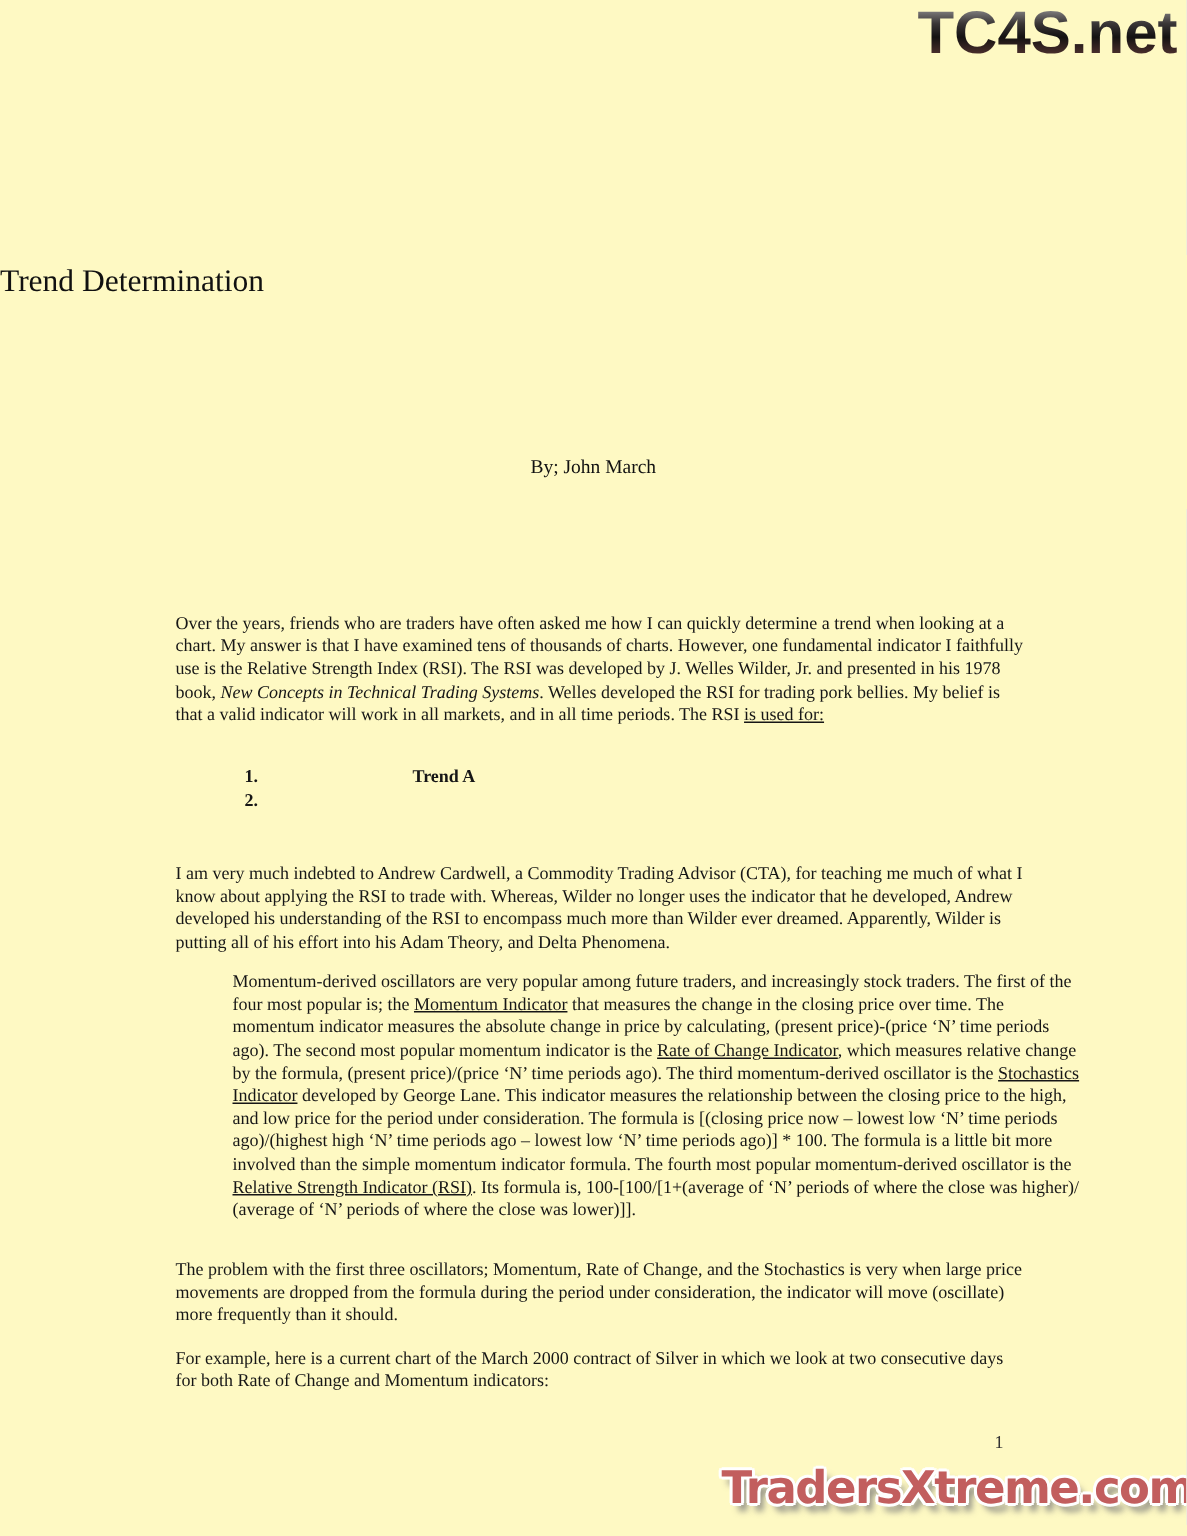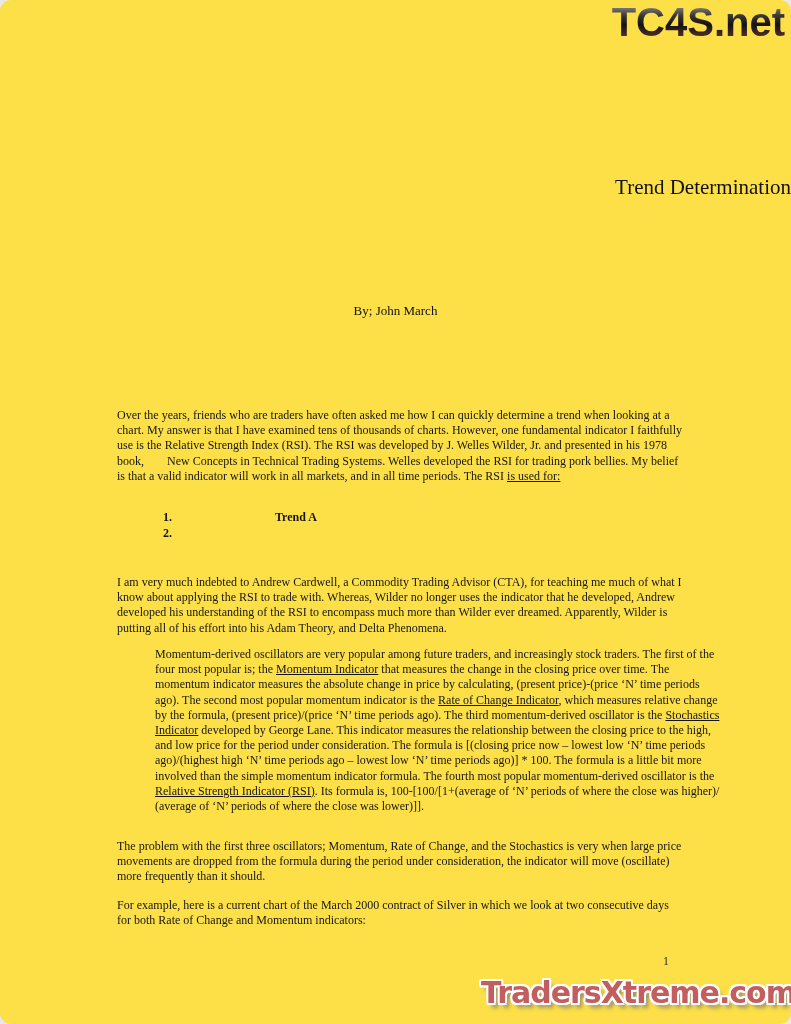--- a/index.html
+++ b/index.html
@@ -1,64 +1,63 @@
 <!DOCTYPE html>
 <html><head>
 <meta charset="utf-8">
 <style>
   html,body{margin:0;padding:0;background:#e8e8e8;}
   .page{
     position:relative;
     width:791px;height:1024px;
     margin:0 auto;
-    background:#fde047;
+    background:#fef9c3;
     font-family:"Liberation Serif", serif;
     color:#1c1c1c;
     overflow:hidden;
-    border-radius:11px;
   }
 
   
   .tc4s{
     position:absolute; top:0px; right:6px;
     font-family:"Liberation Sans", sans-serif;
     font-weight:bold; font-size:40px; letter-spacing:0px;
     color:#2a2424;
   }
   @supports ((-webkit-background-clip:text) or (background-clip:text)){
     .tc4s{
       background:linear-gradient(180deg,#b5b5b5 0%,#3a3636 35%,#141212 55%,#4a2f2c 80%,#8a544e 100%);
       -webkit-background-clip:text; background-clip:text;
       color:transparent;
     }
   }
 
   
   .title{
     position:absolute; top:174px; left:0; width:100%;
-    text-align:right; font-size:21px; line-height:26px; color:#111;
+    text-align:left; font-size:21px; line-height:26px; color:#111;
   }
   .byline{
     position:absolute; top:303px; left:0; width:100%;
     text-align:center; font-size:13px; color:#111;
   }
 
   
   .block{
     position:absolute; left:117px; width:565px;
     font-size:12px; line-height:15.2px; color:#161616;
   }
   .p1{top:408px;}
   .list{top:510px;}
   .p2{top:543px;margin-top:32px;}
   .p3{top:647px;margin-left:38px;}
   .p4{top:839px;}
   .p5{top:898px;}
   .u{text-decoration:underline;}
-  .it{margin-left:20px;}
+  .it{font-style:italic;}
   .list-row{display:flex; margin-bottom:1px;}
   .list-num{font-weight:bold; width:112px; padding-left:46px; box-sizing:content-box; flex:0 0 auto;}
   .list-label{font-weight:bold;}
   .list-note{font-weight:normal;}
 
   
   .dlsub{
     position:absolute; left:250px; top:487px;
     font-family:"DejaVu Serif", serif;
     font-weight:bold; font-size:37px; letter-spacing:1px;

